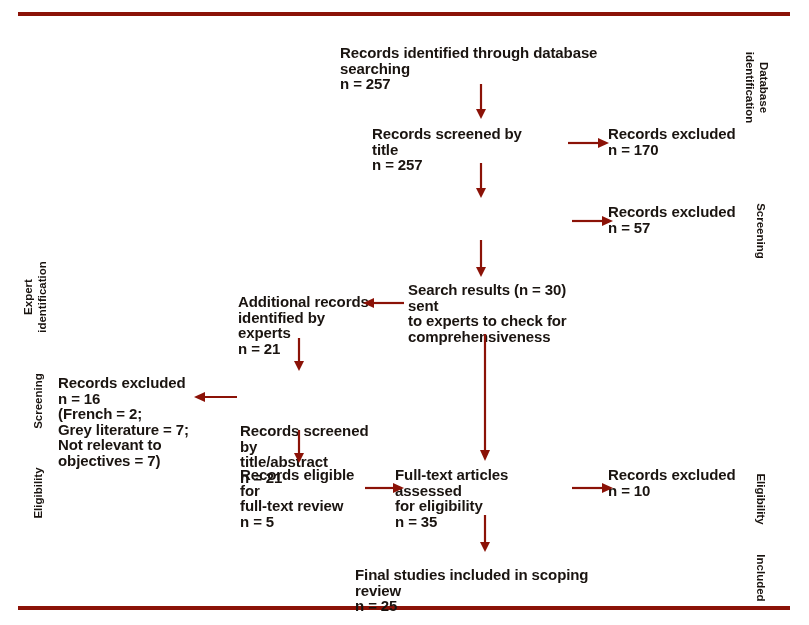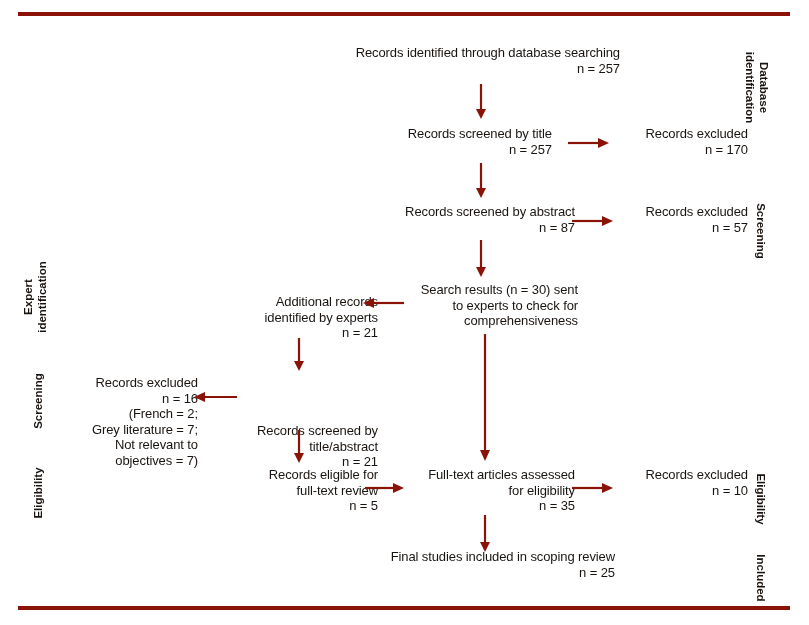--- a/index.html
+++ b/index.html
@@ -21,24 +21,24 @@
     width: 772px;
     height: 4px;
     background: #8B1207;
   }
   .rule-top { top: 12px; }
   .rule-bottom { top: 606px; }
 
   
   .node {
     position: absolute;
-    text-align: right;
+    text-align: left;
     color: #1a1410;
-    font-size: 13px;
-    font-weight: normal;
+    font-size: 15px;
+    font-weight: bold;
     line-height: 15.5px;
     letter-spacing: -0.1px;
     white-space: pre-line;
   }
 
   
   .arrow {
     position: absolute;
   }
   .arrow svg { display: block; overflow: visible; }
@@ -66,27 +66,25 @@
 
   <div class="node" style="left:340px; top:45px; width:280px;">Records identified through database searching
 n = 257</div>
 
   <div class="node" style="left:372px; top:126px; width:180px;">Records screened by title
 n = 257</div>
 
   <div class="node" style="left:608px; top:126px; width:140px;">Records excluded
 n = 170</div>
 
-  <div class="node" style="left:385px; top:204px; width:190px;">Records screened by abstract
-n = 87</div>
 
   <div class="node" style="left:608px; top:204px; width:140px;">Records excluded
 n = 57</div>
 
-  <div class="node" style="left:392px; top:282px; width:186px;">Search results (n = 30) sent
+  <div class="node" style="left:408px; top:282px; width:186px;">Search results (n = 30) sent
 to experts to check for
 comprehensiveness</div>
 
   <div class="node" style="left:238px; top:294px; width:140px;">Additional records
 identified by experts
 n = 21</div>
 
   <div class="node" style="left:240px; top:375px; width:138px;margin-top:48px;">Records screened by
 title/abstract
 n = 21</div>
@@ -102,21 +100,21 @@
 full-text review
 n = 5</div>
 
   <div class="node" style="left:395px; top:467px; width:180px;">Full-text articles assessed
 for eligibility
 n = 35</div>
 
   <div class="node" style="left:608px; top:467px; width:140px;">Records excluded
 n = 10</div>
 
-  <div class="node" style="left:355px; top:549px; width:260px;">Final studies included in scoping review
+  <div class="node" style="left:355px; top:567px; width:260px;">Final studies included in scoping review
 n = 25</div>
 
   <div class="arrow" style="left:474px; top:84px;">
     <svg width="14" height="36" viewBox="0 0 14 36">
       <line x1="7" y1="0" x2="7" y2="27" stroke="#8B1207" stroke-width="2.2"></line>
       <polygon points="7,35 2,25 12,25" fill="#8B1207"></polygon>
     </svg>
   </div>
 
   <div class="arrow" style="left:568px; top:136px;">

